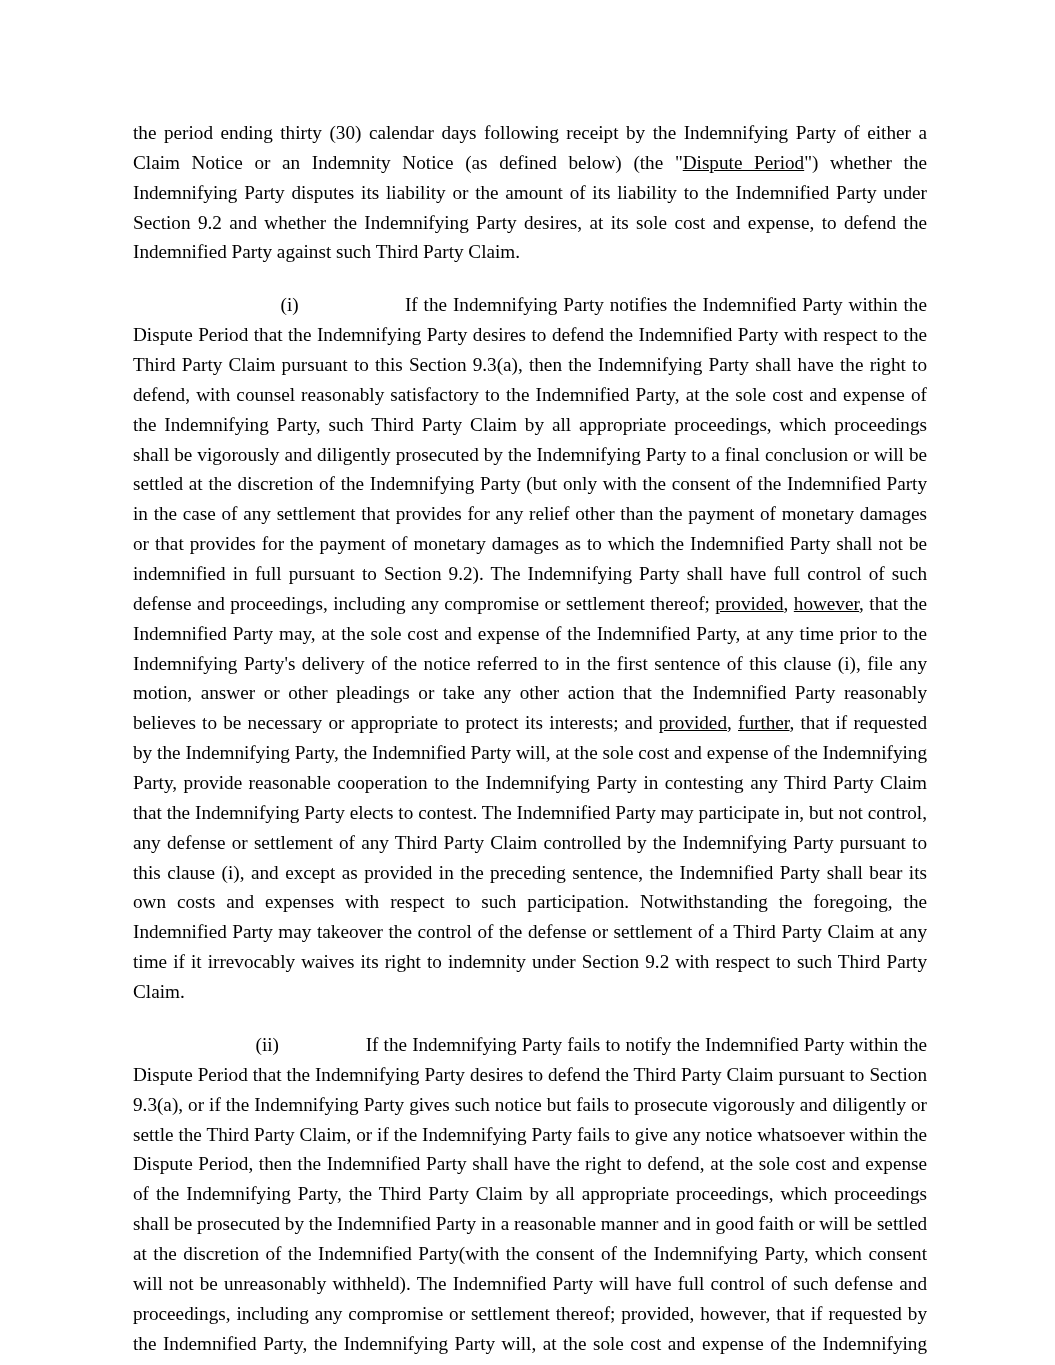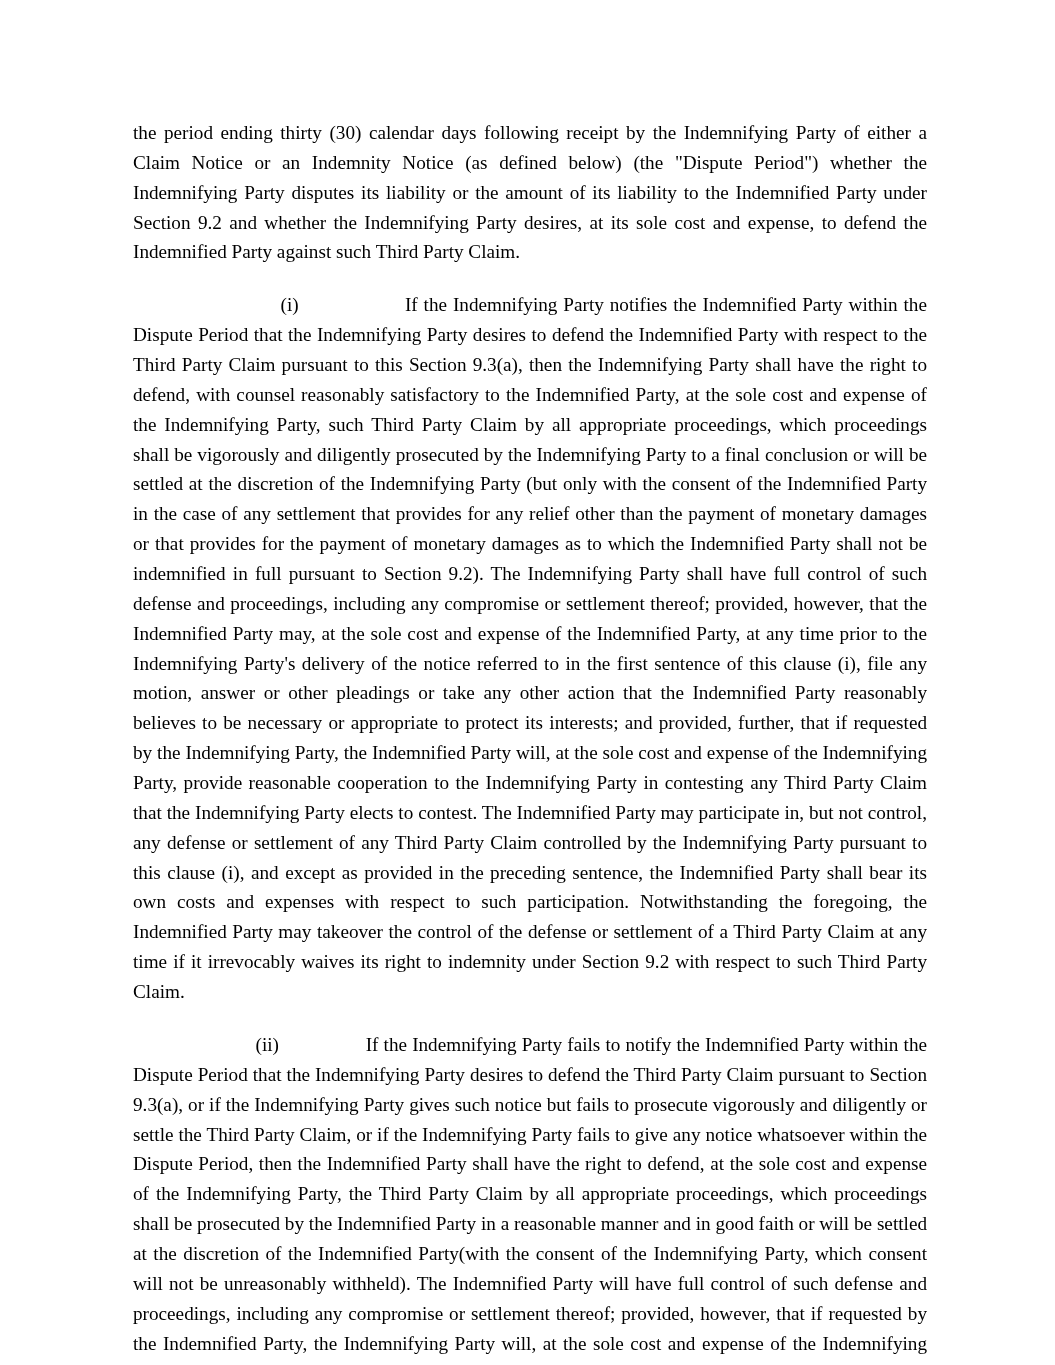--- a/index.html
+++ b/index.html
@@ -25,20 +25,21 @@
     font-size: 19.2px;
     line-height: 1.555;
     text-align: justify;
     text-justify: inter-word;
     hyphens: none;
   }
   p.para:last-child {
     margin-bottom: 0;
   }
   .u {
+    text-decoration: underline;
   }
 </style>
 </head>
 <body>
 
 <div class="page">
   <div class="doc-body">
     <p class="para"><span>the period ending thirty (30) calendar days following receipt by the Indemnifying Party of either a Claim Notice or an Indemnity Notice (as defined below) (the "</span><span class="u">Dispute Period</span><span>") whether the Indemnifying Party disputes its liability or the amount of its liability to the Indemnified Party under Section 9.2 and whether the Indemnifying Party desires, at its sole cost and expense, to defend the Indemnified Party against such Third Party Claim.</span></p>
     <p class="para"><span>&nbsp;&nbsp;&nbsp;&nbsp;&nbsp;&nbsp;&nbsp;&nbsp;&nbsp;&nbsp;&nbsp;&nbsp;&nbsp;&nbsp;&nbsp;&nbsp;&nbsp;&nbsp;&nbsp;&nbsp;&nbsp;&nbsp;&nbsp;&nbsp;&nbsp;(i)&nbsp;&nbsp;&nbsp;&nbsp;&nbsp;&nbsp;&nbsp;&nbsp;&nbsp;&nbsp;&nbsp;&nbsp;&nbsp;&nbsp;&nbsp;&nbsp;&nbsp;&nbsp;</span><span>If the Indemnifying Party notifies the Indemnified Party within the Dispute Period that the Indemnifying Party desires to defend the Indemnified Party with respect to the Third Party Claim pursuant to this Section 9.3(a), then the Indemnifying Party shall have the right to defend, with counsel reasonably satisfactory to the Indemnified Party, at the sole cost and expense of the Indemnifying Party, such Third Party Claim by all appropriate proceedings, which proceedings shall be vigorously and diligently prosecuted by the Indemnifying Party to a final conclusion or will be settled at the discretion of the Indemnifying Party (but only with the consent of the Indemnified Party in the case of any settlement that provides for any relief other than the payment of monetary damages or that provides for the payment of monetary damages as to which the Indemnified Party shall not be indemnified in full pursuant to Section 9.2). The Indemnifying Party shall have full control of such defense and proceedings, including any compromise or settlement thereof; </span><span class="u">provided</span><span>, </span><span class="u">however</span><span>, that the Indemnified Party may, at the sole cost and expense of the Indemnified Party, at any time prior to the Indemnifying Party's delivery of the notice referred to in the first sentence of this clause (i), file any motion, answer or other pleadings or take any other action that the Indemnified Party reasonably believes to be necessary or appropriate to protect its interests; and </span><span class="u">provided</span><span>, </span><span class="u">further</span><span>, that if requested by the Indemnifying Party, the Indemnified Party will, at the sole cost and expense of the Indemnifying Party, provide reasonable cooperation to the Indemnifying Party in contesting any Third Party Claim that the Indemnifying Party elects to contest. The Indemnified Party may participate in, but not control, any defense or settlement of any Third Party Claim controlled by the Indemnifying Party pursuant to this clause (i), and except as provided in the preceding sentence, the Indemnified Party shall bear its own costs and expenses with respect to such participation. Notwithstanding the foregoing, the Indemnified Party may takeover the control of the defense or settlement of a Third Party Claim at any time if it irrevocably waives its right to indemnity under Section 9.2 with respect to such Third Party Claim.</span></p>
     <p class="para"><span>&nbsp;&nbsp;&nbsp;&nbsp;&nbsp;&nbsp;&nbsp;&nbsp;&nbsp;&nbsp;&nbsp;&nbsp;&nbsp;&nbsp;&nbsp;&nbsp;&nbsp;&nbsp;&nbsp;&nbsp;&nbsp;&nbsp;&nbsp;&nbsp;(ii)&nbsp;&nbsp;&nbsp;&nbsp;&nbsp;&nbsp;&nbsp;&nbsp;&nbsp;&nbsp;&nbsp;&nbsp;&nbsp;&nbsp;&nbsp;&nbsp;&nbsp;</span><span>If the Indemnifying Party fails to notify the Indemnified Party within the Dispute Period that the Indemnifying Party desires to defend the Third Party Claim pursuant to Section 9.3(a), or if the Indemnifying Party gives such notice but fails to prosecute vigorously and diligently or settle the Third Party Claim, or if the Indemnifying Party fails to give any notice whatsoever within the Dispute Period, then the Indemnified Party shall have the right to defend, at the sole cost and expense of the Indemnifying Party, the Third Party Claim by all appropriate proceedings, which proceedings shall be prosecuted by the Indemnified Party in a reasonable manner and in good faith or will be settled at the discretion of the Indemnified Party(with the consent of the Indemnifying Party, which consent will not be unreasonably withheld). The Indemnified Party will have full control of such defense and proceedings, including any compromise or settlement thereof; provided, however, that if requested by the Indemnified Party, the Indemnifying Party will, at the sole cost and expense of the Indemnifying Party, provide reasonable cooperation to the Indemnified Party and its counsel in contesting any</span></p>

